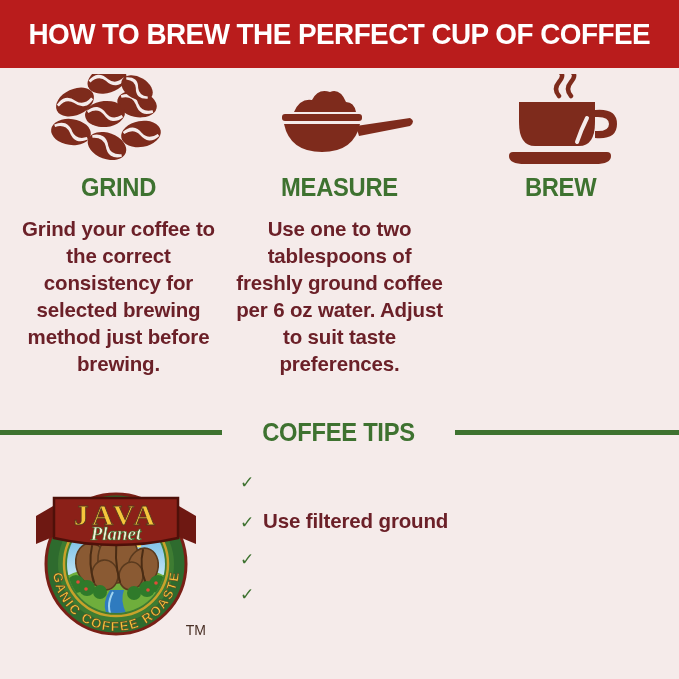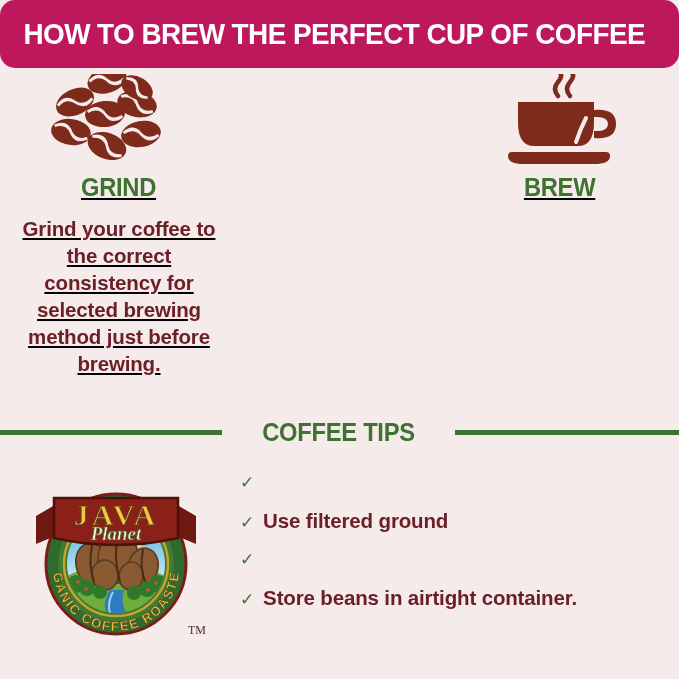--- a/index.html
+++ b/index.html
@@ -21,25 +21,24 @@
     box-sizing: border-box;
   }
 
   
   .header-band {
     position: absolute;
     left: 0;
     top: 0;
     width: 679px;
     height: 68px;
-    background: #be185d;
+    background: #b91c1c;
     display: flex;
     align-items: center;
-    justify-content: flex-start;
-    border-radius: 15px;
+    justify-content: center;
   }
   .header-title {
     color: #FFFFFF;
     font-family: "Liberation Sans", sans-serif;
     font-size: 30px;
     font-weight: bold;
     letter-spacing: -0.6px;
     transform: scaleX(0.93);
     white-space: nowrap;
     text-align: center;
@@ -49,21 +48,20 @@
   
   .columns {
     position: absolute;
     left: 0;
     top: 74px;
     width: 679px;
     display: flex;
     justify-content: space-between;
     padding: 0 8px;
     box-sizing: border-box;
-    text-decoration: underline;
   }
   .col {
     width: 222px;
     display: flex;
     flex-direction: column;
     align-items: center;
   }
   .icon-wrap {
     height: 96px;
     display: flex;
@@ -159,23 +157,23 @@
   
   .logo {
     position: relative;
     width: 172px;
     height: 172px;
   }
   .tm {
     position: absolute;
     right: -4px;
     bottom: 6px;
-    font-size: 12px;
+    font-size: 14px;
     color: #4A3026;
-    font-family: Liberation Serif, serif;
+    font-family: Liberation Sans, sans-serif;
   }
 </style>
 </head>
 <body>
 
 <div class="page">
 
   <div class="header-band">
     <div class="header-title">HOW TO BREW THE PERFECT CUP OF COFFEE</div>
   </div>
@@ -218,20 +216,34 @@
               <ellipse cx="0" cy="0" rx="17" ry="11"></ellipse>
               <path d="M -14 -3 Q -5 -9 0 0 Q 5 9 14 3 Q 5 7 0 0 Q -5 -7 -14 -3 Z" fill="#F5EBEA" stroke="#F5EBEA" stroke-width="2.4"></path>
             </g>
           </g>
         </svg>
       </div>
       <div class="col-title">GRIND</div>
       <div class="col-body">Grind your coffee to the correct consistency for selected brewing method just before brewing.</div>
     </div>
 
+    <div class="col">
+      <div class="icon-wrap">
+        <svg width="160" height="96" viewBox="0 0 160 96" aria-hidden="true">
+          <g fill="#7E2B1C">
+            <path d="M34 38 Q40 24 52 26 Q58 14 70 18 Q80 14 86 28 Q94 28 96 38 Z"></path>
+            <rect x="22" y="40" width="80" height="7" rx="3"></rect>
+            <path d="M24 50 Q30 78 62 78 Q94 78 100 50 Z"></path>
+            <path d="M96 52 L150 44 Q156 47 150 52 L99 62 Z"></path>
+          </g>
+        </svg>
+      </div>
+      <div class="col-title">MEASURE</div>
+      <div class="col-body">Use one to two tablespoons of freshly ground coffee per 6 oz water. Adjust to suit taste preferences.</div>
+    </div>
 
     <div class="col">
       <div class="icon-wrap">
         <svg width="140" height="96" viewBox="0 0 140 96" aria-hidden="true">
           <g fill="none" stroke="#7E2B1C" stroke-width="4.5" stroke-linecap="round">
             <path d="M68 22 Q62 15 68 8 Q73 2 70 -1"></path>
             <path d="M80 22 Q74 15 80 8 Q85 2 82 -1"></path>
           </g>
           <g fill="#7E2B1C">
             <path d="M28 28 L104 28 L104 48 Q104 72 88 72 L44 72 Q28 72 28 48 Z"></path>
@@ -348,19 +360,18 @@
       </div>
       <div class="tip">
         <span class="tip-check">✓</span>
         <span>Use filtered ground</span>
       </div>
       <div class="tip">
         <span class="tip-check">✓</span>
       </div>
       <div class="tip">
         <span class="tip-check">✓</span>
-        <span>Store beans in airtight container.</span>
       </div>
     </div>
 
   </div>
 
 </div>
 
 </body></html>

